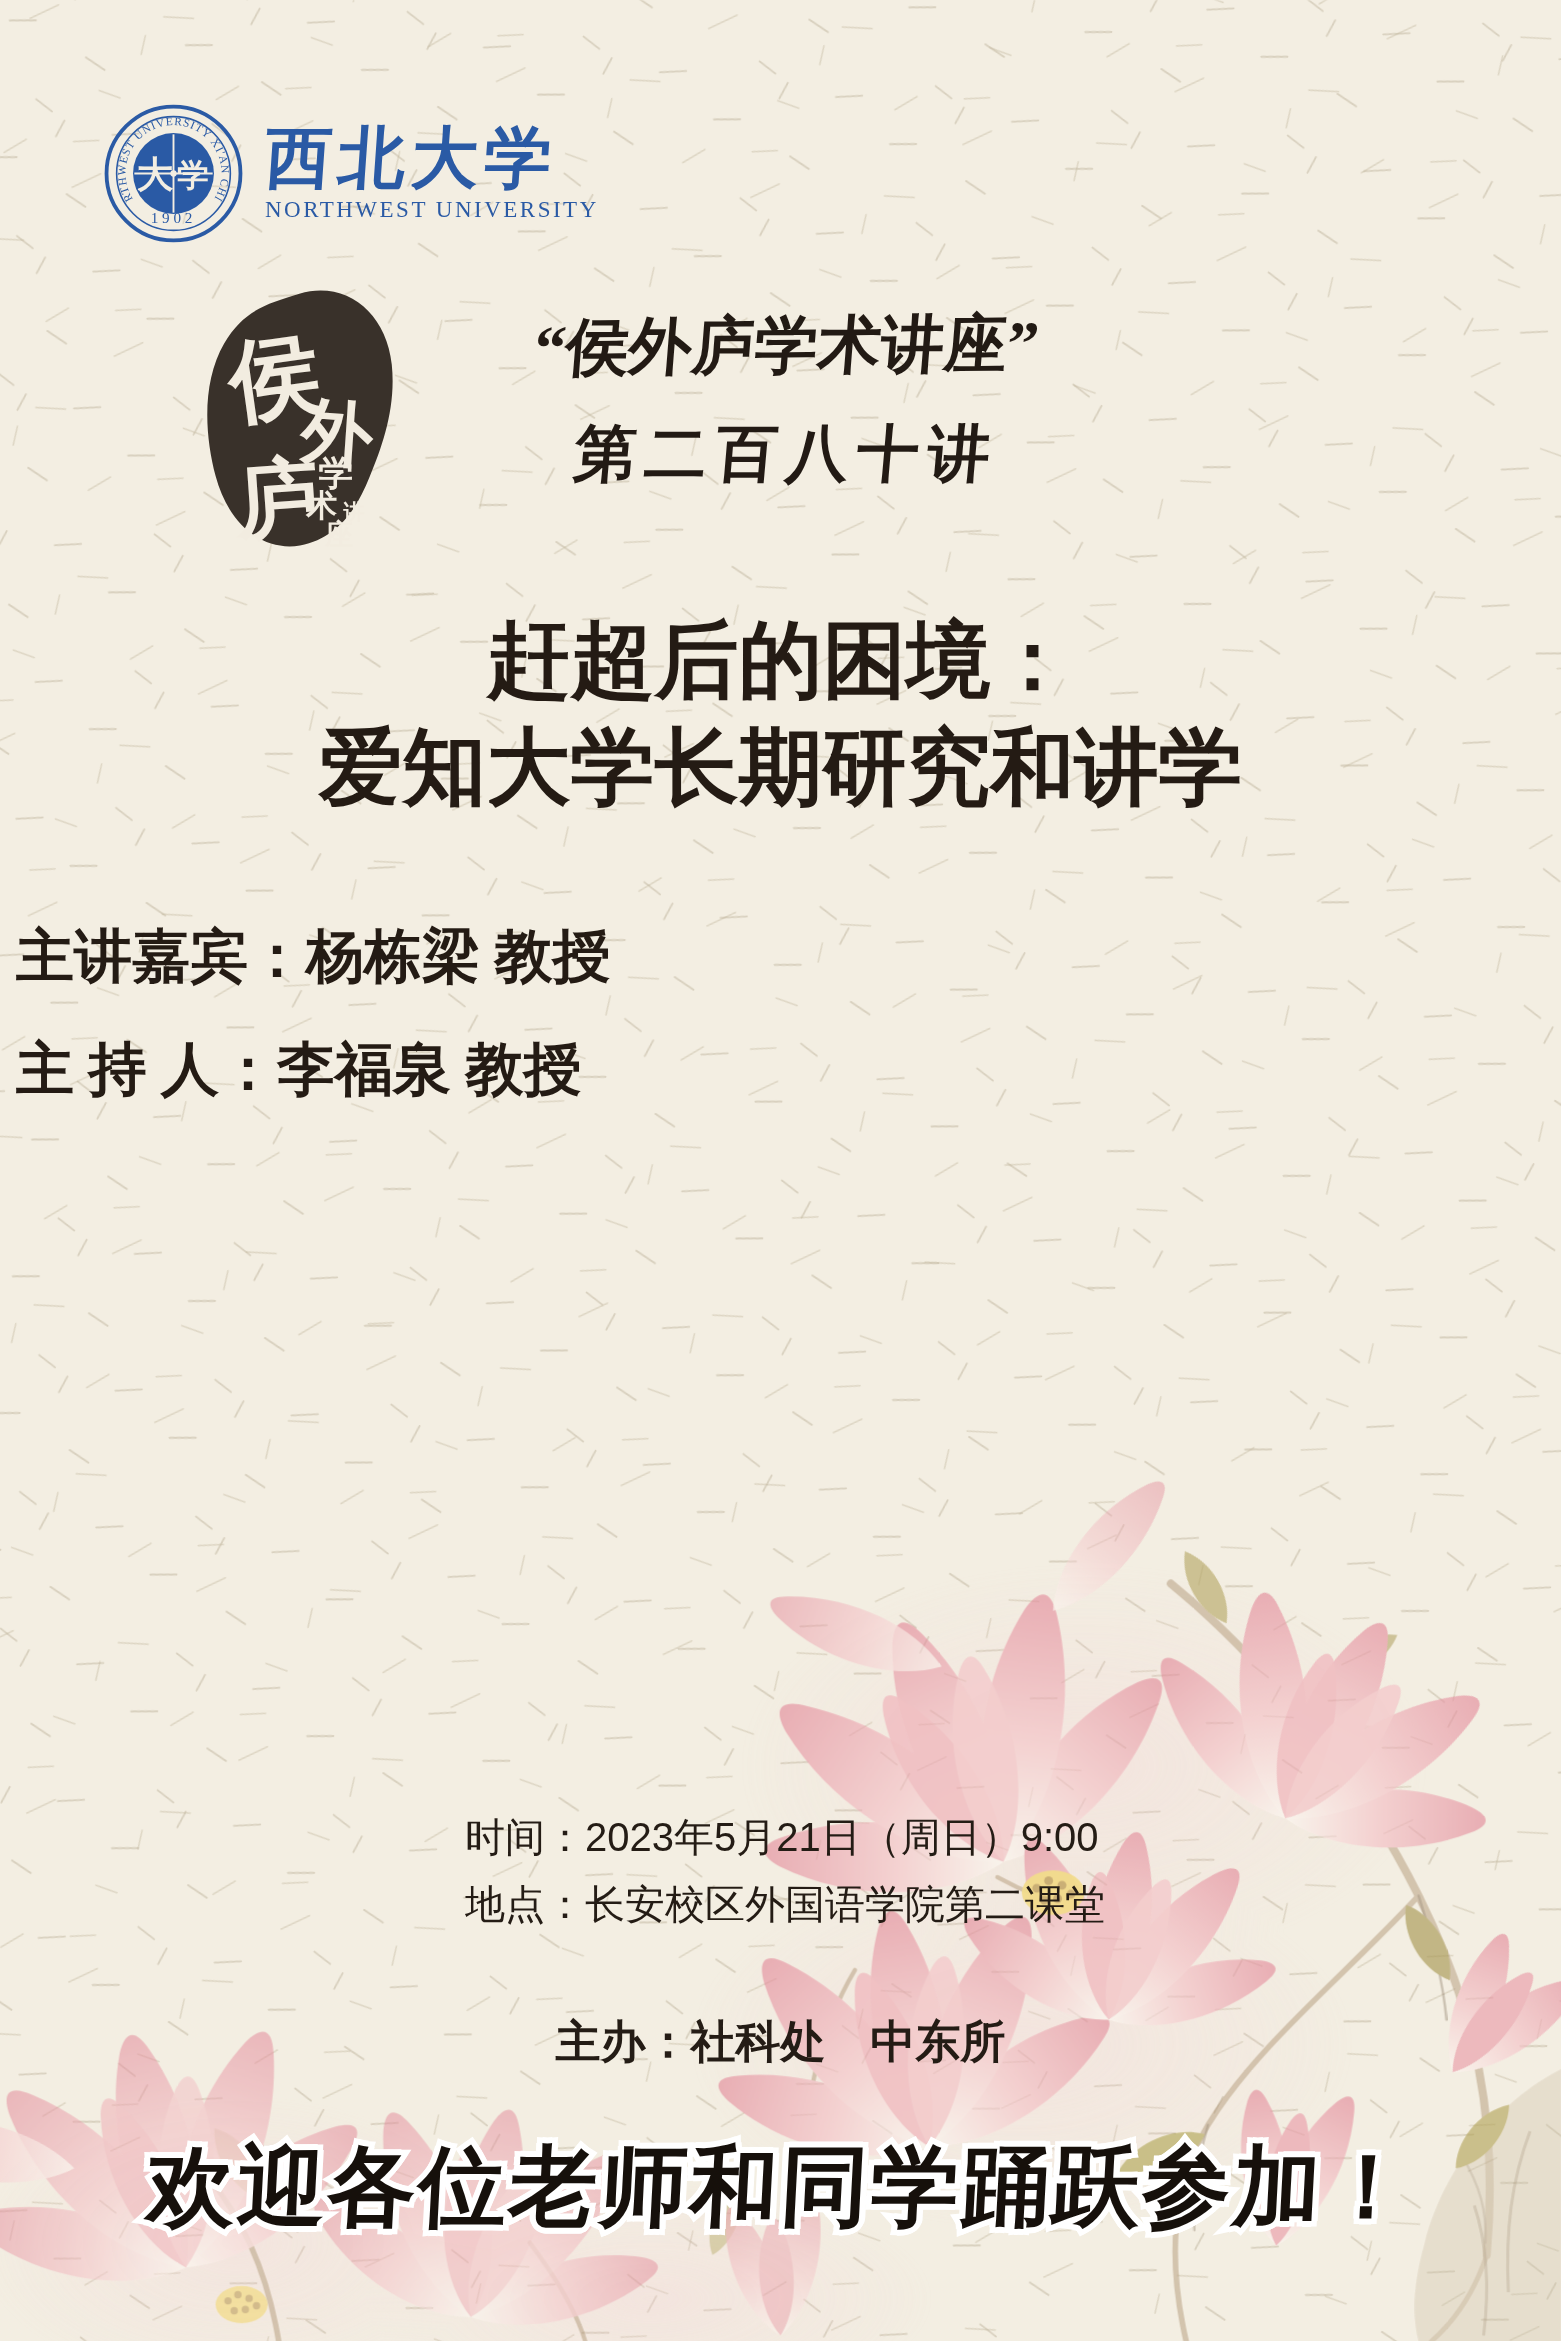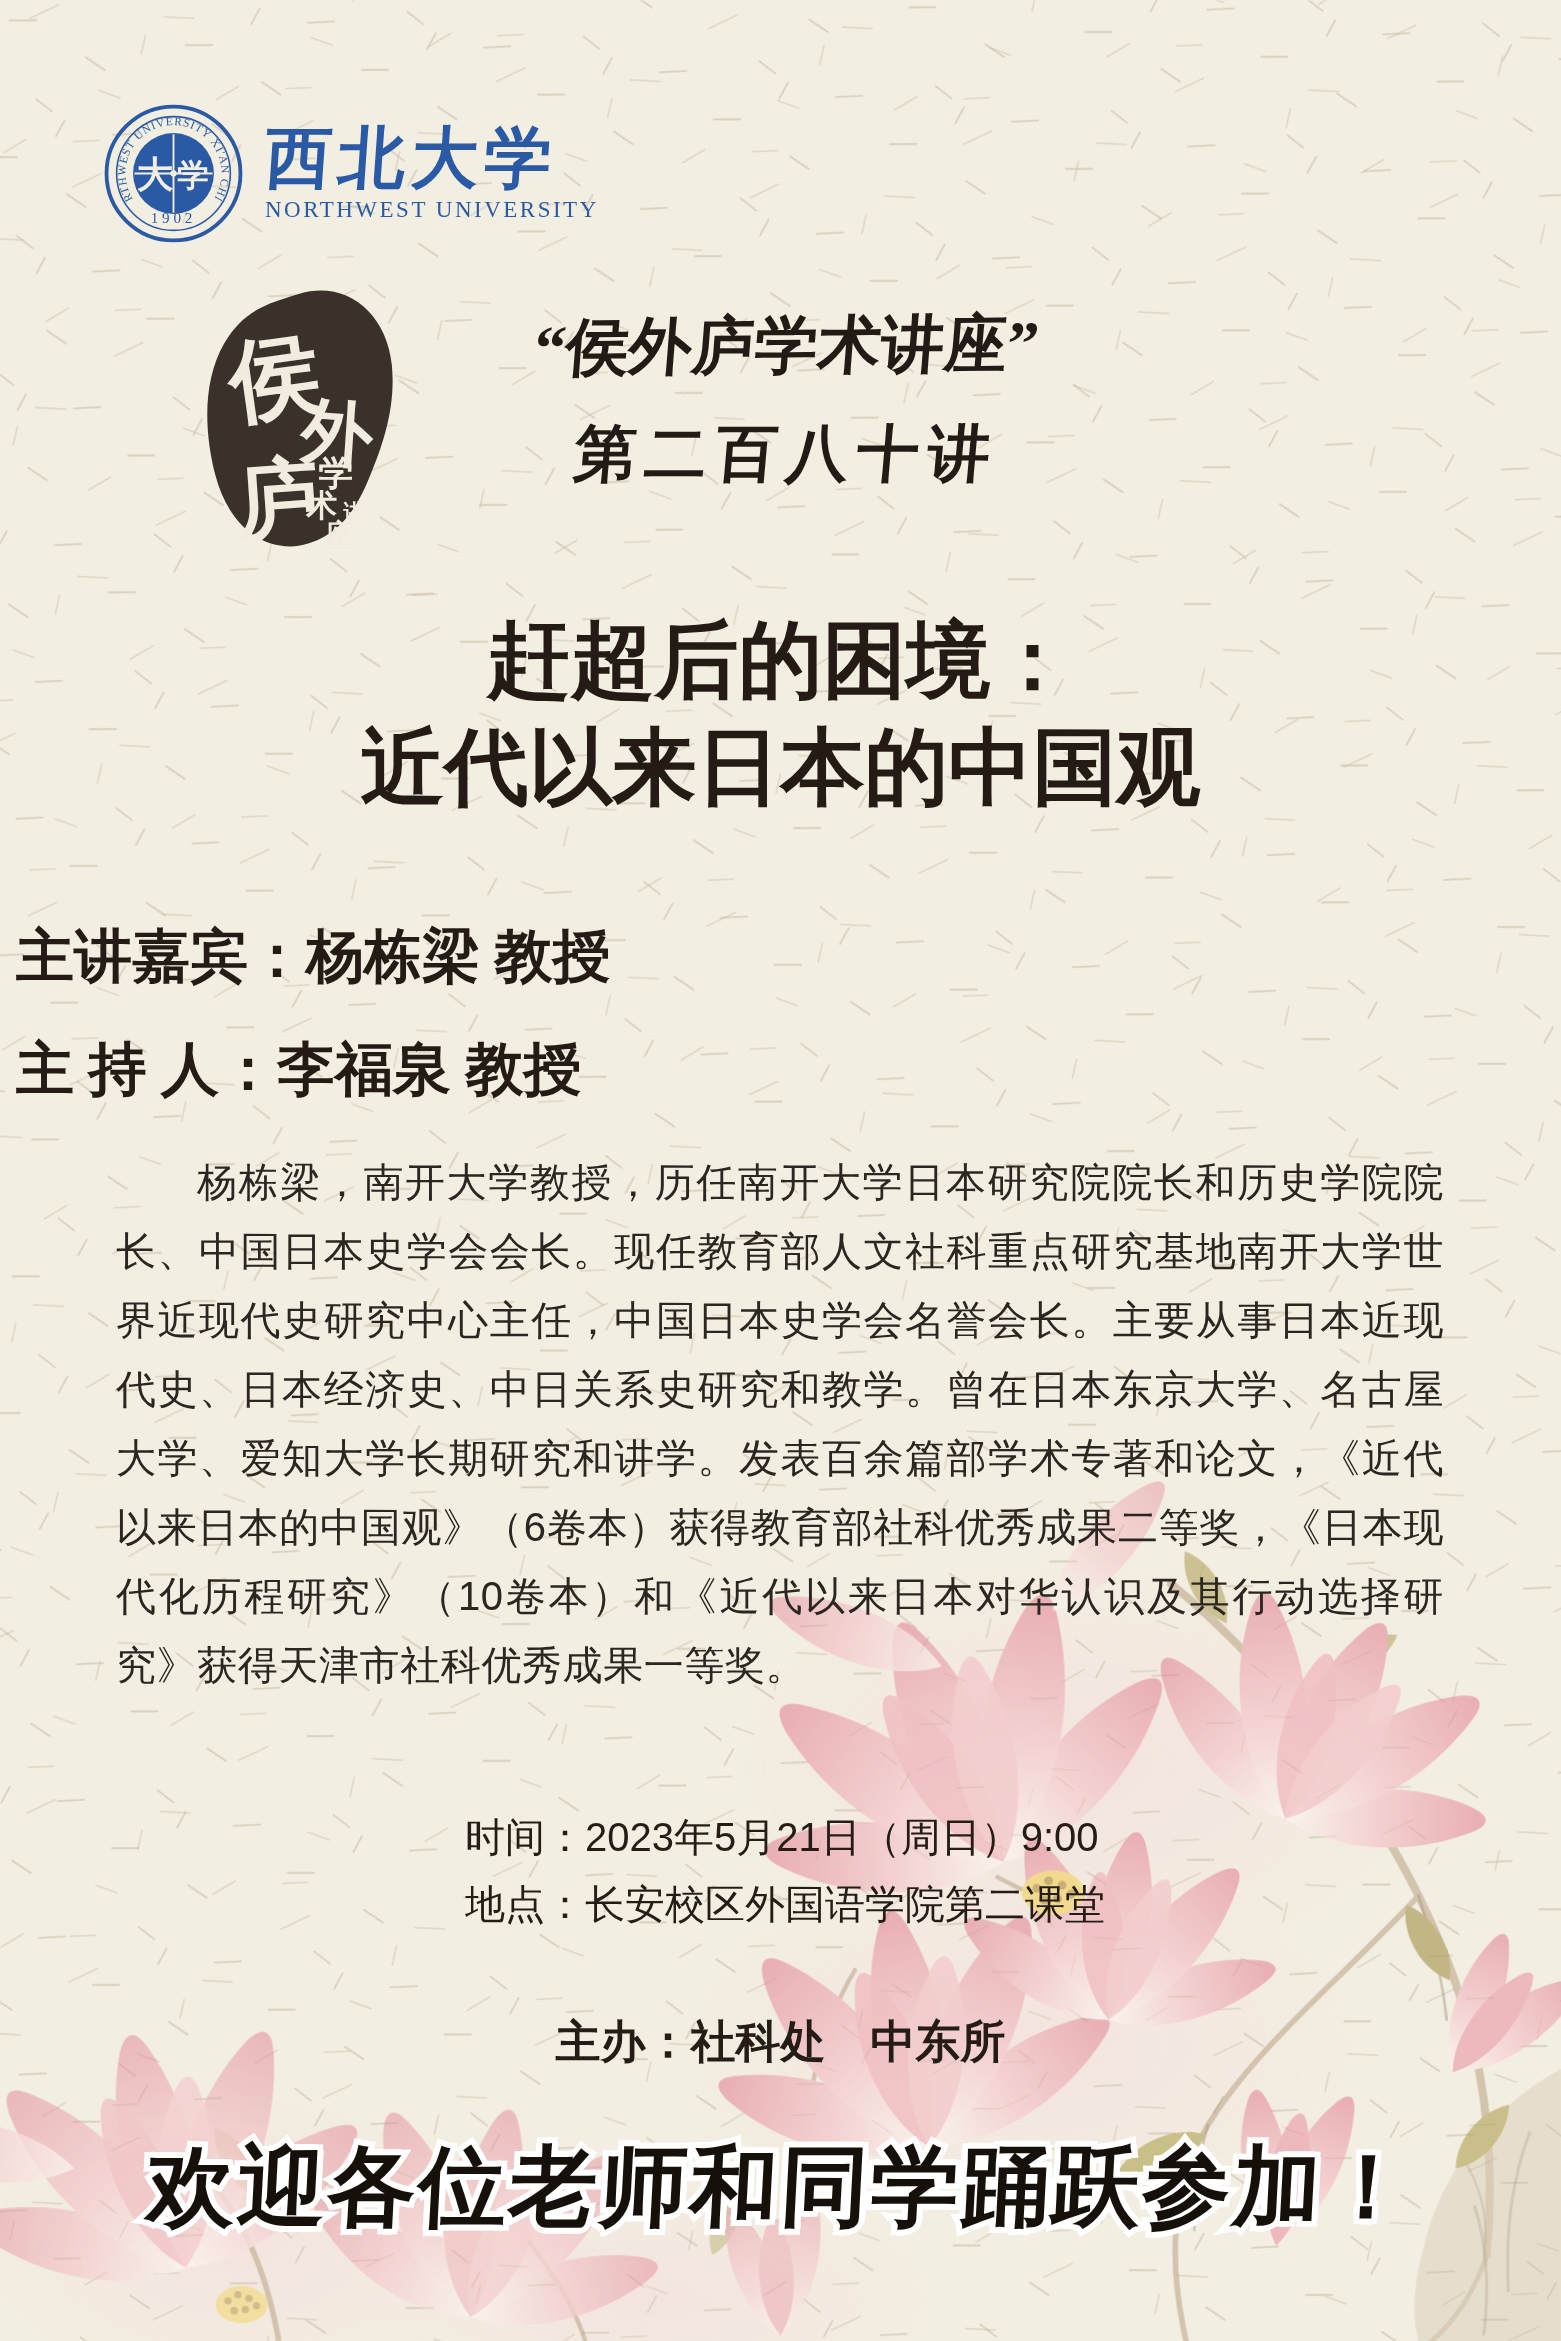--- a/index.html
+++ b/index.html
@@ -250,29 +250,28 @@
     </g>
   </svg>
 
   <div class="series">
     <div class="series-line1">“侯外庐学术讲座”</div>
     <div class="series-line2">第二百八十讲</div>
   </div>
 
   <h1 class="title" style="margin:0;">
     <div>赶超后的困境：</div>
-    <div>近代以来日本的中国观</div>
+    <div>爱知大学长期研究和讲学</div>
   </h1>
 
   <div class="people">
     <div class="speaker-line">主讲嘉宾：杨栋梁 教授</div>
     <div class="host-line">主 持 人：李福泉 教授</div>
   </div>
 
-  <p class="bio">杨栋梁，南开大学教授，历任南开大学日本研究院院长和历史学院院长、中国日本史学会会长。现任教育部人文社科重点研究基地南开大学世界近现代史研究中心主任，中国日本史学会名誉会长。主要从事日本近现代史、日本经济史、中日关系史研究和教学。曾在日本东京大学、名古屋大学、爱知大学长期研究和讲学。发表百余篇部学术专著和论文，《近代以来日本的中国观》（6卷本）获得教育部社科优秀成果二等奖，《日本现代化历程研究》（10卷本）和《近代以来日本对华认识及其行动选择研究》获得天津市社科优秀成果一等奖。</p>
 
   <div class="details">
     <div>时间：2023年5月21日（周日）9:00</div>
     <div>地点：长安校区外国语学院第二课堂</div>
   </div>
 
   <div class="organizer">主办：社科处　中东所</div>
 
   <div class="welcome">
     <span class="wstack">

